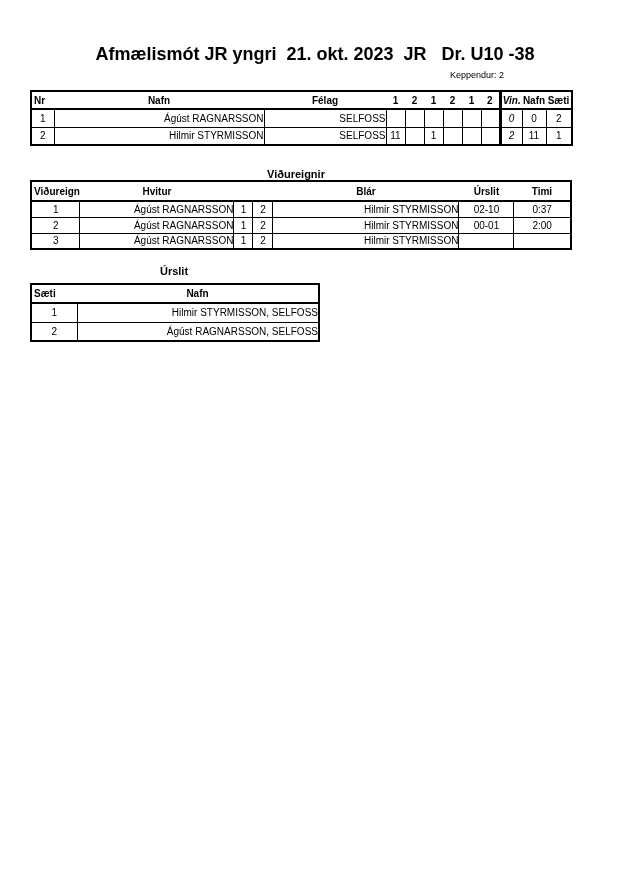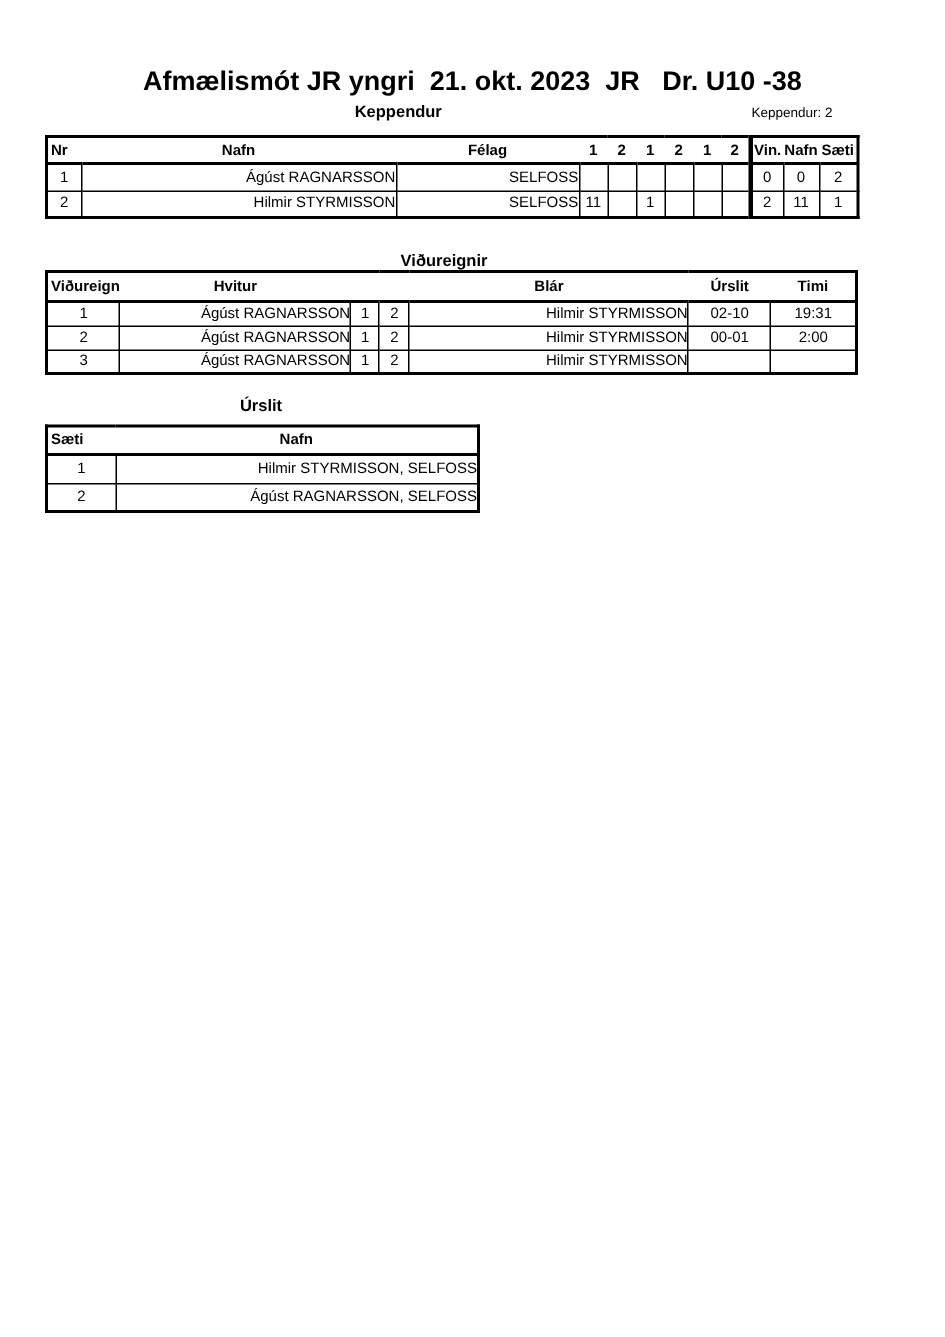--- a/index.html
+++ b/index.html
@@ -13,21 +13,21 @@
     font-weight:bold; font-size:18px; white-space:pre; letter-spacing:0;
   }
   .lbl {
     position:absolute; font-weight:bold; font-size:11px; text-align:center;
     white-space:nowrap;
   }
   #lbl-keppendur   { top:69px;  left:0;    width:531px; }
   #lbl-vidureignir { top:168px; left:30px; width:532px; }
   #lbl-urslit      { top:265px; left:30px; width:288px; }
   .count {
-    position:absolute; top:70px; left:450px; width:156px; text-align:center;
+    position:absolute; top:70px; left:450px; width:156px; text-align:left;
     font-size:9px; white-space:nowrap;
   }
   table.tbl {
     position:absolute; border-collapse:collapse; table-layout:fixed;
     border:2px solid #000; background:#fff;
   }
   #t1 { left:30px; top:90px;  }
   #t2 { left:30px; top:180px; }
   #t3 { left:30px; top:283px; }
   #t1 tr { height:18px; }
@@ -38,29 +38,28 @@
     font-size:10px; font-weight:bold; padding:0; text-align:center;
     border:none; border-bottom:2px solid #000; white-space:nowrap;
     overflow:visible; vertical-align:middle;margin-top:12px;
   }
   .tbl td {
     font-size:10px; border:1px solid #000; padding:0; text-align:center;
     white-space:nowrap; overflow:hidden; vertical-align:middle;
   }
   .tbl td.name { text-align:right; padding-left:5px; }
   .tbl th.lft  { text-align:left; padding-left:2px; }
-  .grp { border-left:3px solid #000 !important; }
+  .grp { border-left:3px solid #000 !important;font-style:italic; }
 </style>
 </head>
 <body>
 
 <div class="page">
 
   <div class="title">Afmælismót JR yngri  21. okt. 2023  JR   Dr. U10 -38</div>
-  <div class="lbl" id="lbl-keppendur">Keppendur</div>
   <div class="count">Keppendur: 2</div>
 
   <table class="tbl" id="t1">
     <colgroup>
       <col style="width:23px">
         <col style="width:210px">
         <col style="width:122px">
       <col style="width:19px">
         <col style="width:19px">
         <col style="width:19px">
@@ -139,21 +138,21 @@
       <th>Úrslit</th>
       <th>Timi</th>
     </tr>
     <tr class="dr">
       <td>1</td>
       <td class="name">Ágúst RAGNARSSON</td>
       <td>1</td>
       <td>2</td>
       <td class="name">Hilmir STYRMISSON</td>
       <td>02-10</td>
-      <td>19:31</td>
+      <td>0:37</td>
     </tr>
     <tr class="dr">
       <td>2</td>
       <td class="name">Ágúst RAGNARSSON</td>
       <td>1</td>
       <td>2</td>
       <td class="name">Hilmir STYRMISSON</td>
       <td>00-01</td>
       <td>2:00</td>
     </tr>

